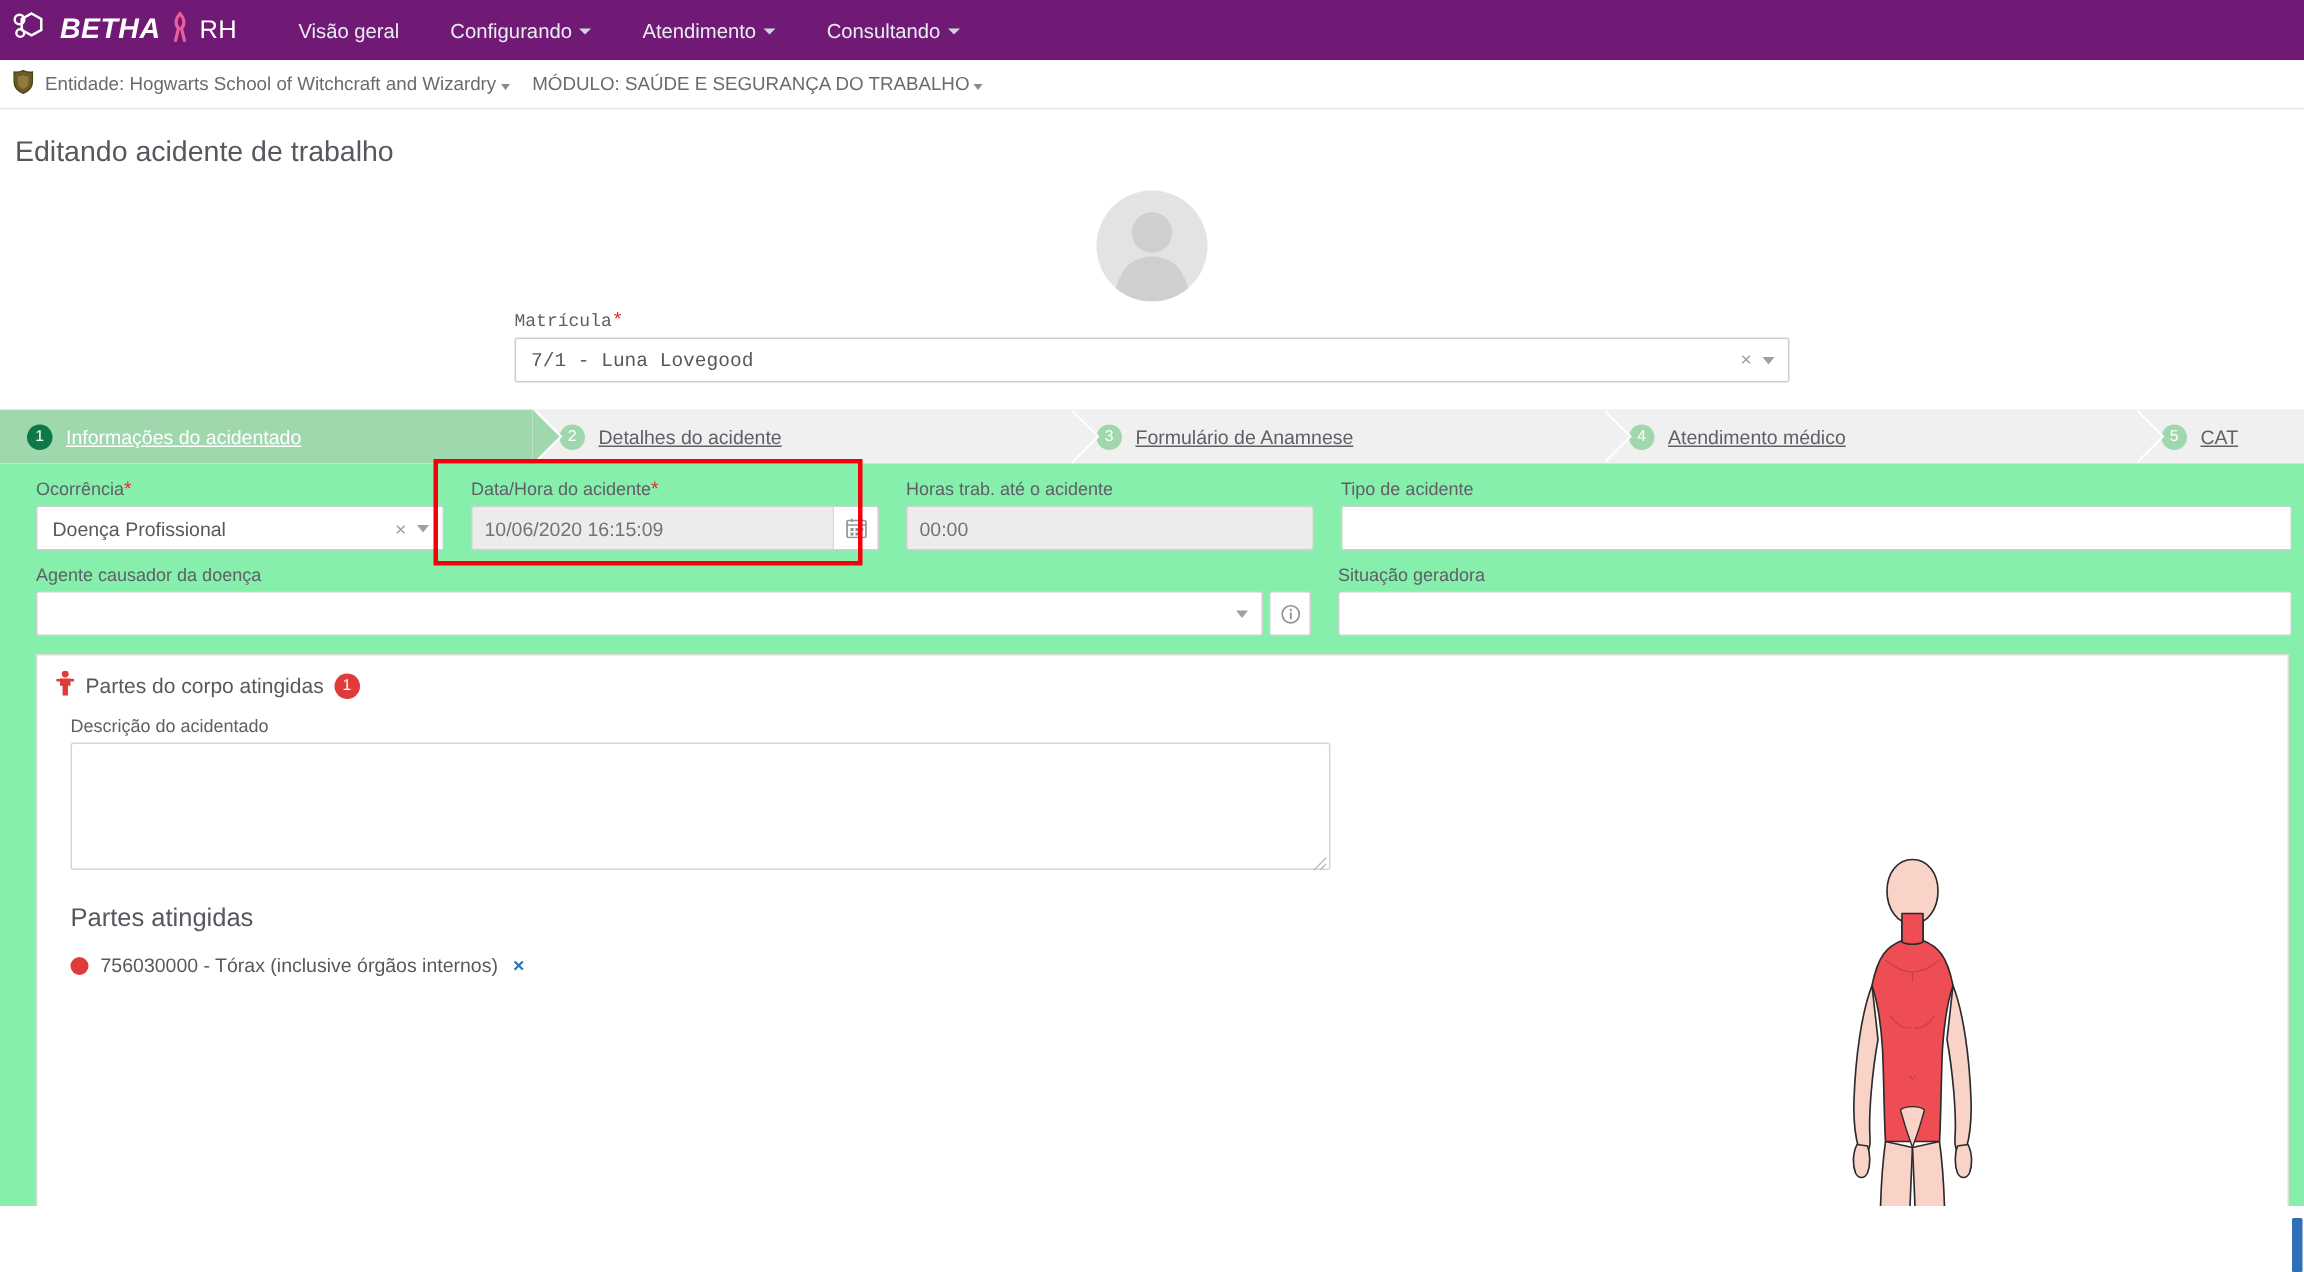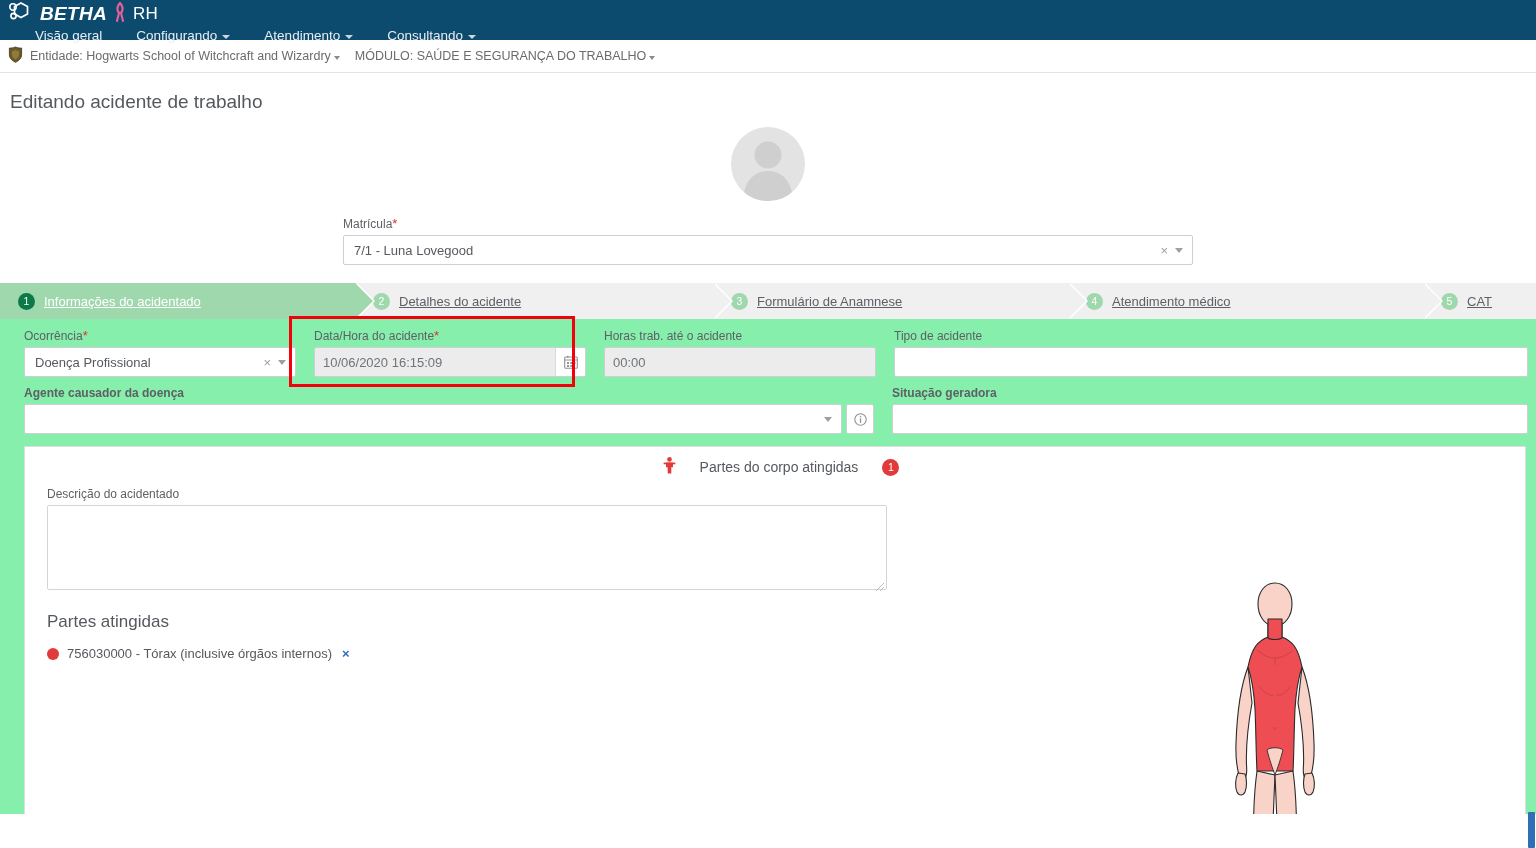--- a/index.html
+++ b/index.html
@@ -9,27 +9,26 @@
     width: 1536px; height: 848px;
     overflow: hidden;
     background: #ffffff;
     font-family: "Liberation Sans", "DejaVu Sans", sans-serif;
     color: #4a4a4a;
   }
 
   
   .topnav {
     height: 40px;
-    background: #0c4a6e;
+    background: #701a75;
     display: flex;
-    align-items: flex-start;
+    align-items: flex-end;
     padding: 0 0 0 4px;
     color: #ffffff;
     position: relative;
-    flex-direction: column;
   }
   .brand {
     display: flex;
     align-items: center;
     gap: 6px;
     padding: 0 10px 0 4px;
     height: 100%;
   }
   .brand-mark { display:block; }
   .brand-name {
@@ -104,21 +103,22 @@
   }
   .avatar-wrap { display:flex; justify-content:center; padding-top: 4px; }
   .avatar {
     width: 74px; height: 74px; border-radius: 50%;
     background: #e3e3e3;
     display:flex; align-items:flex-end; justify-content:center;
     overflow:hidden;
   }
   .matricula-wrap {
     width: 850px;
-    margin: 16px auto 0 auto;
+    margin: 6px auto 0 auto;
+    font-family: Liberation Mono, monospace;
   }
   .fld-label {
     font-size: 12px;
     color: #5d6166;
     margin-bottom: 4px;
     display: block;
     white-space: nowrap;
   }
   .req { color: #e02f2f; font-size: 13px; line-height: 1; }
   .select-ctl {
@@ -273,25 +273,24 @@
   .parts-panel {
     margin: 12px 10px 0 10px;
     border: 1px solid #ddd;
     border-bottom: none;
     background: #ffffff;
     height: 368px;
     position: relative;
     overflow: hidden;
   }
   .parts-head {
-    display:flex; align-items:center; gap: 24px;
+    display:flex; align-items:center; gap: 7px;
     padding: 10px 0 4px 12px;
     font-size: 14px;
     color: #55595e;
-    justify-content: center;
   }
   .badge-count {
     min-width: 17px; height: 17px; padding: 0 4px;
     border-radius: 9px;
     background: #e03a3a; color:#fff;
     font-size: 10.5px;
     display:flex; align-items:center; justify-content:center;
   }
   .desc-wrap { padding: 6px 0 0 22px; }
   .desc-label { font-size: 12px; color:#5d6166; margin-bottom: 4px; }
@@ -507,21 +506,21 @@
     </div>
 
     <div class="cell c-tipo">
       <label class="fld-label">Tipo de acidente</label>
       <div class="input-ctl">
         <span class="val"></span>
       </div>
     </div>
   </div>
 
-  <div class="row" style="margin-top:9px;font-weight:bold;">
+  <div class="row" style="margin-top:9px;">
     <div class="cell c-agente">
       <label class="fld-label">Agente causador da doença</label>
       <div class="agente-box">
         <div class="agente-select">
           <span class="select-val"></span>
           <i class="sel-caret"></i>
         </div>
         <div class="info-btn">
           <svg width="13" height="13" viewBox="0 0 13 13">
             <circle cx="6.5" cy="6.5" r="5.7" fill="none" stroke="#8e9398" stroke-width="1.1"></circle>

